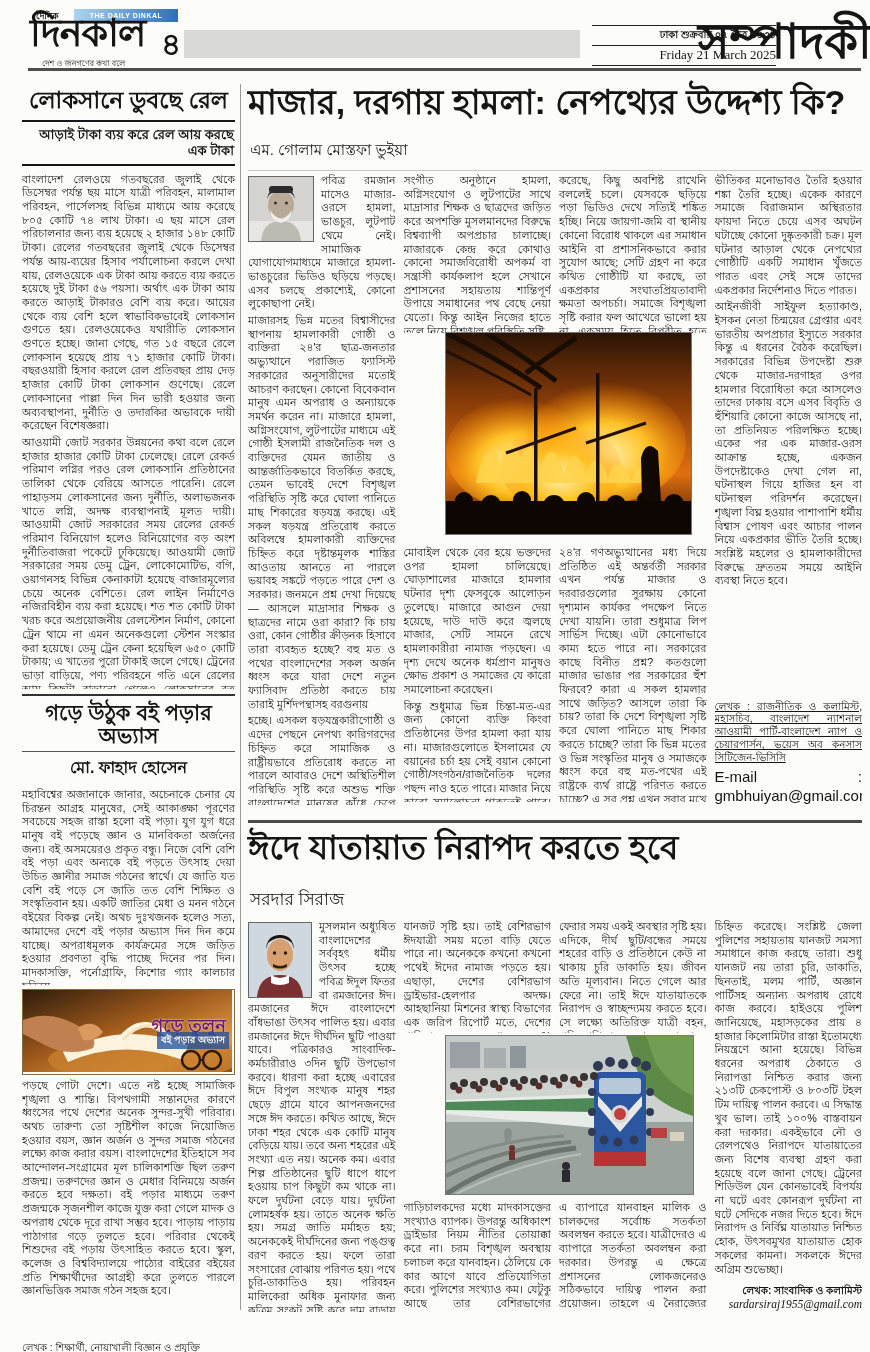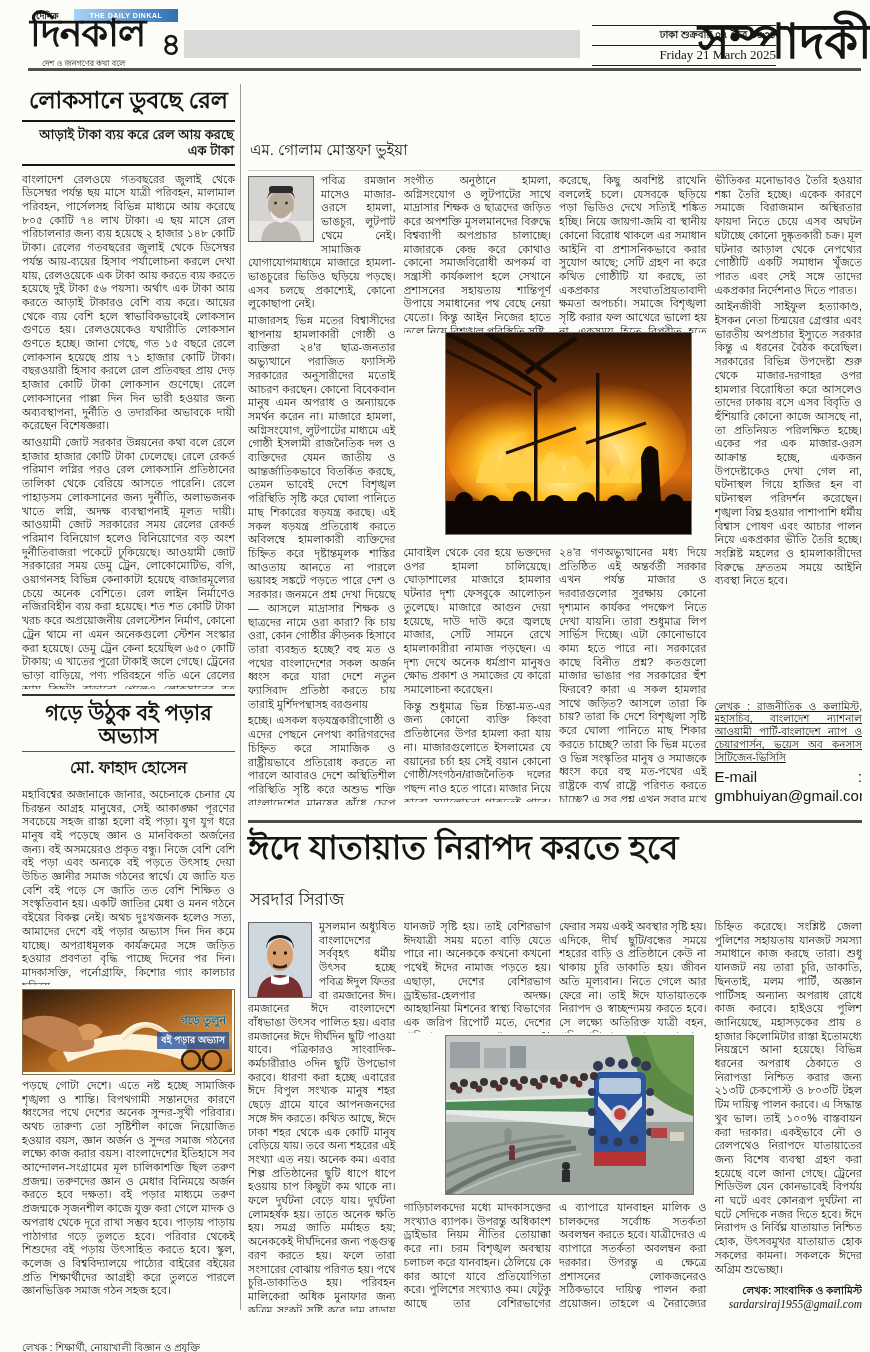--- a/index.html
+++ b/index.html
@@ -62,21 +62,21 @@
   .eid-byline{position:absolute;top:802px;left:2px;font-size:17px;}
   .eid-cols{position:absolute;top:836px;left:0;width:614px;height:392px;display:flex;gap:8px;}
   .auth-photo2{float:left;width:62px;height:74px;margin:2px 7px 3px 0;border:1px solid #666;}
   .blk-top-e{height:113px;overflow:hidden;}
   .blk-spacer-e{height:168px;}
   .blk-rest-e{height:107px;overflow:hidden;}
   .train-photo{position:absolute;left:197px;top:951px;width:247px;height:158px;border:1px solid #777;}
   .train-photo svg{display:block;}
   .eid-credit{margin-top:auto;text-align:right;font-size:10.3px;font-weight:bold;}
   .eid-email{text-align:right;font-family:"Liberation Serif",serif;font-style:italic;font-size:11.5px;}
-  .book-overlay1{position:absolute;right:8px;top:22px;font-size:11px;font-weight:800;color:#0369a1;
+  .book-overlay1{position:absolute;right:8px;top:22px;font-size:18px;font-weight:800;color:#701a75;
       text-shadow:0 0 2px #ffd;}
   .book-overlay2{position:absolute;right:5px;top:42px;font-size:9.5px;font-weight:bold;color:#fff;
       background:rgba(26,79,160,.75);padding:1px 4px;}
 </style>
 </head>
 <body>
 
 <div class="page">
 
   <div class="masthead-daily">দৈনিক</div>
@@ -137,20 +137,21 @@
     <div class="book-body-bottom body-txt">
       <p>পড়ছে গোটা দেশে। এতে নষ্ট হচ্ছে সামাজিক শৃঙ্খলা ও শান্তি। বিপথগামী সন্তানদের কারণে ধ্বংসের পথে দেশের অনেক সুন্দর-সুখী পরিবার। অথচ তারুণ্য তো সৃষ্টিশীল কাজে নিয়োজিত হওয়ার বয়স, জ্ঞান অর্জন ও সুন্দর সমাজ গঠনের লক্ষ্যে কাজ করার বয়স। বাংলাদেশের ইতিহাসে সব আন্দোলন-সংগ্রামের মূল চালিকাশক্তি ছিল তরুণ প্রজন্ম। তরুণদের জ্ঞান ও মেধার বিনিময়ে অর্জন করতে হবে দক্ষতা। বই পড়ার মাধ্যমে তরুণ প্রজন্মকে সৃজনশীল কাজে যুক্ত করা গেলে মাদক ও অপরাধ থেকে দূরে রাখা সম্ভব হবে। পাড়ায় পাড়ায় পাঠাগার গড়ে তুলতে হবে। পরিবার থেকেই শিশুদের বই পড়ায় উৎসাহিত করতে হবে। স্কুল, কলেজ ও বিশ্ববিদ্যালয়ে পাঠ্যের বাইরের বইয়ের প্রতি শিক্ষার্থীদের আগ্রহী করে তুলতে পারলে জ্ঞানভিত্তিক সমাজ গঠন সহজ হবে।</p>
     </div>
     <div class="book-credit">লেখক : শিক্ষার্থী, নোয়াখালী বিজ্ঞান ও প্রযুক্তি বিশ্ববিদ্যালয়</div>
   </div>
 
   <div class="v-divider"></div>
 
   <div class="main-region">
 
+    <div class="main-headline">মাজার, দরগায় হামলা: নেপথ্যের উদ্দেশ্য কি?</div>
     <div class="main-byline">এম. গোলাম মোস্তফা ভুইয়া</div>
 
     <div class="main-cols">
       <div class="ncol">
         <span class="auth-photo">
           <svg width="64" height="64" viewBox="0 0 64 64">
             <rect width="64" height="64" fill="#d6d4d0"></rect>
             <rect y="44" width="64" height="20" fill="#e8e6e2"></rect>
             <path d="M12 64 Q14 44 32 44 Q50 44 52 64 Z" fill="#bdbab4"></path>
             <ellipse cx="32" cy="28" rx="13" ry="15" fill="#b9a998"></ellipse>

